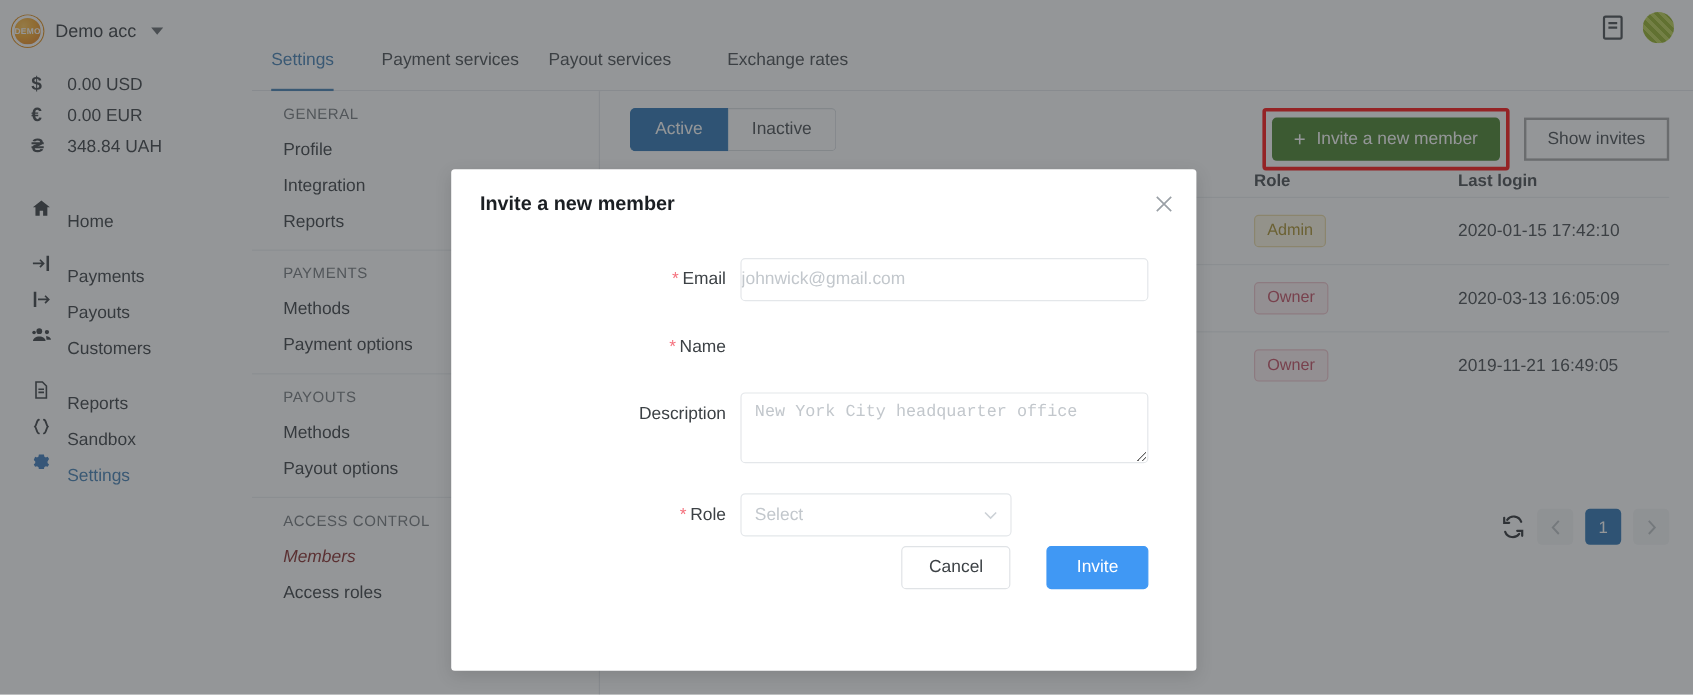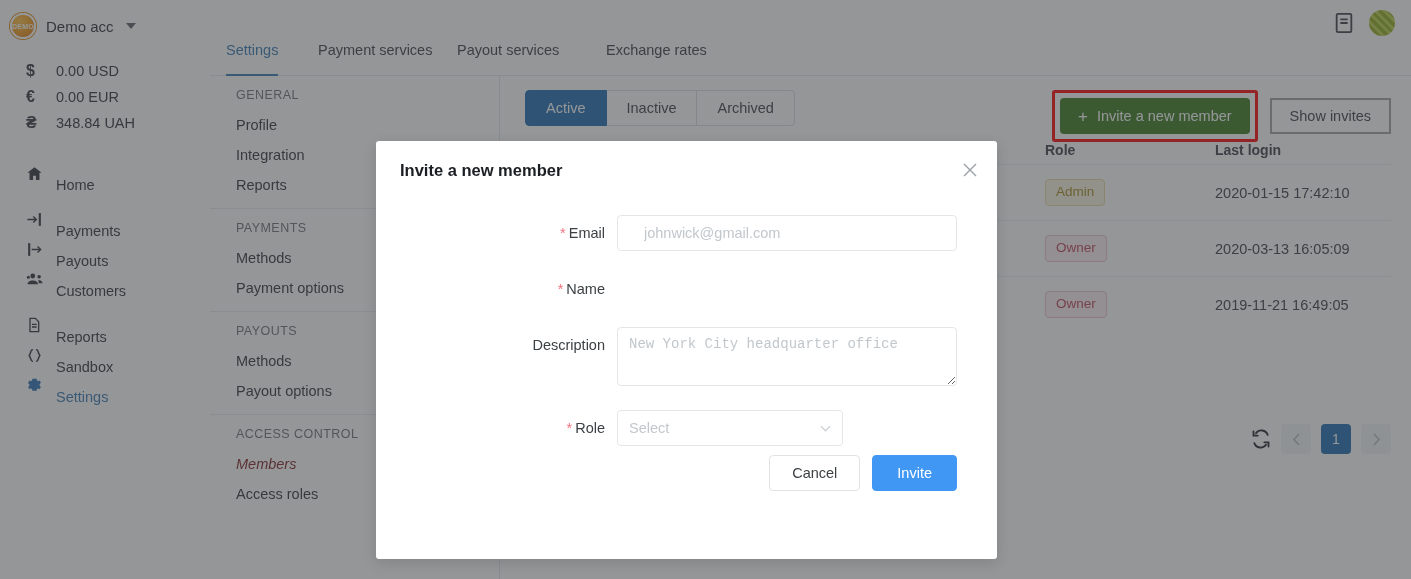--- a/index.html
+++ b/index.html
@@ -312,21 +312,21 @@
     color: #3c4145;
     line-height: 36px;
     white-space: nowrap;
   }
   .req { color: #f5737f; margin-right: 3px; }
   .fctl { width: 340px; }
   .finput {
     width: 340px; height: 36px;
     border: 1px solid #e4e7ea;
     border-radius: 4px;
-    padding: 0 26px;
+    padding: 0 0;
     font-size: 14.5px;
     color: #3c4145;
     font-family: "Liberation Sans", sans-serif;
     background: #fff;
     outline: none;
   }
   .finput::placeholder { color: #c2c7cc; }
   .fselect {
     position: relative;
     width: 226px; height: 36px;
@@ -355,21 +355,21 @@
     color: #3c4145;
     resize: vertical;
     outline: none;
     background: #fff;
   }
   .ftextarea::placeholder { color: #c2c7cc; }
 
   .modal-actions {
     position: absolute;
     right: 40px; bottom: 68px;
-    display: flex; gap: 12px;
+    display: flex; gap: 30px;
   }
   .btn-cancel {
     height: 36px; padding: 0 22px;
     background: #fff;
     border: 1px solid #e0e3e6;
     border-radius: 4px;
     font-size: 14.5px;
     color: #3c4145;
     cursor: pointer;
     font-family: "Liberation Sans", sans-serif;
@@ -528,21 +528,20 @@
         <div class="sm-item active">Members</div>
         <div class="sm-item">Access roles</div>
       </div>
     </div>
 
     <div class="main">
       <div class="main-toolbar">
         <div class="seg">
           <div class="seg-btn active">Active</div>
           <div class="seg-btn">Inactive</div>
-          <div class="seg-btn">Archived</div>
         </div>
         <div class="toolbar-right">
           <div class="redbox">
             <button class="btn-invite-new">
               <span class="plus-ico">+</span>
               <span>Invite a new member</span>
             </button>
           </div>
           <button class="btn-show-invites">Show invites</button>
         </div>

